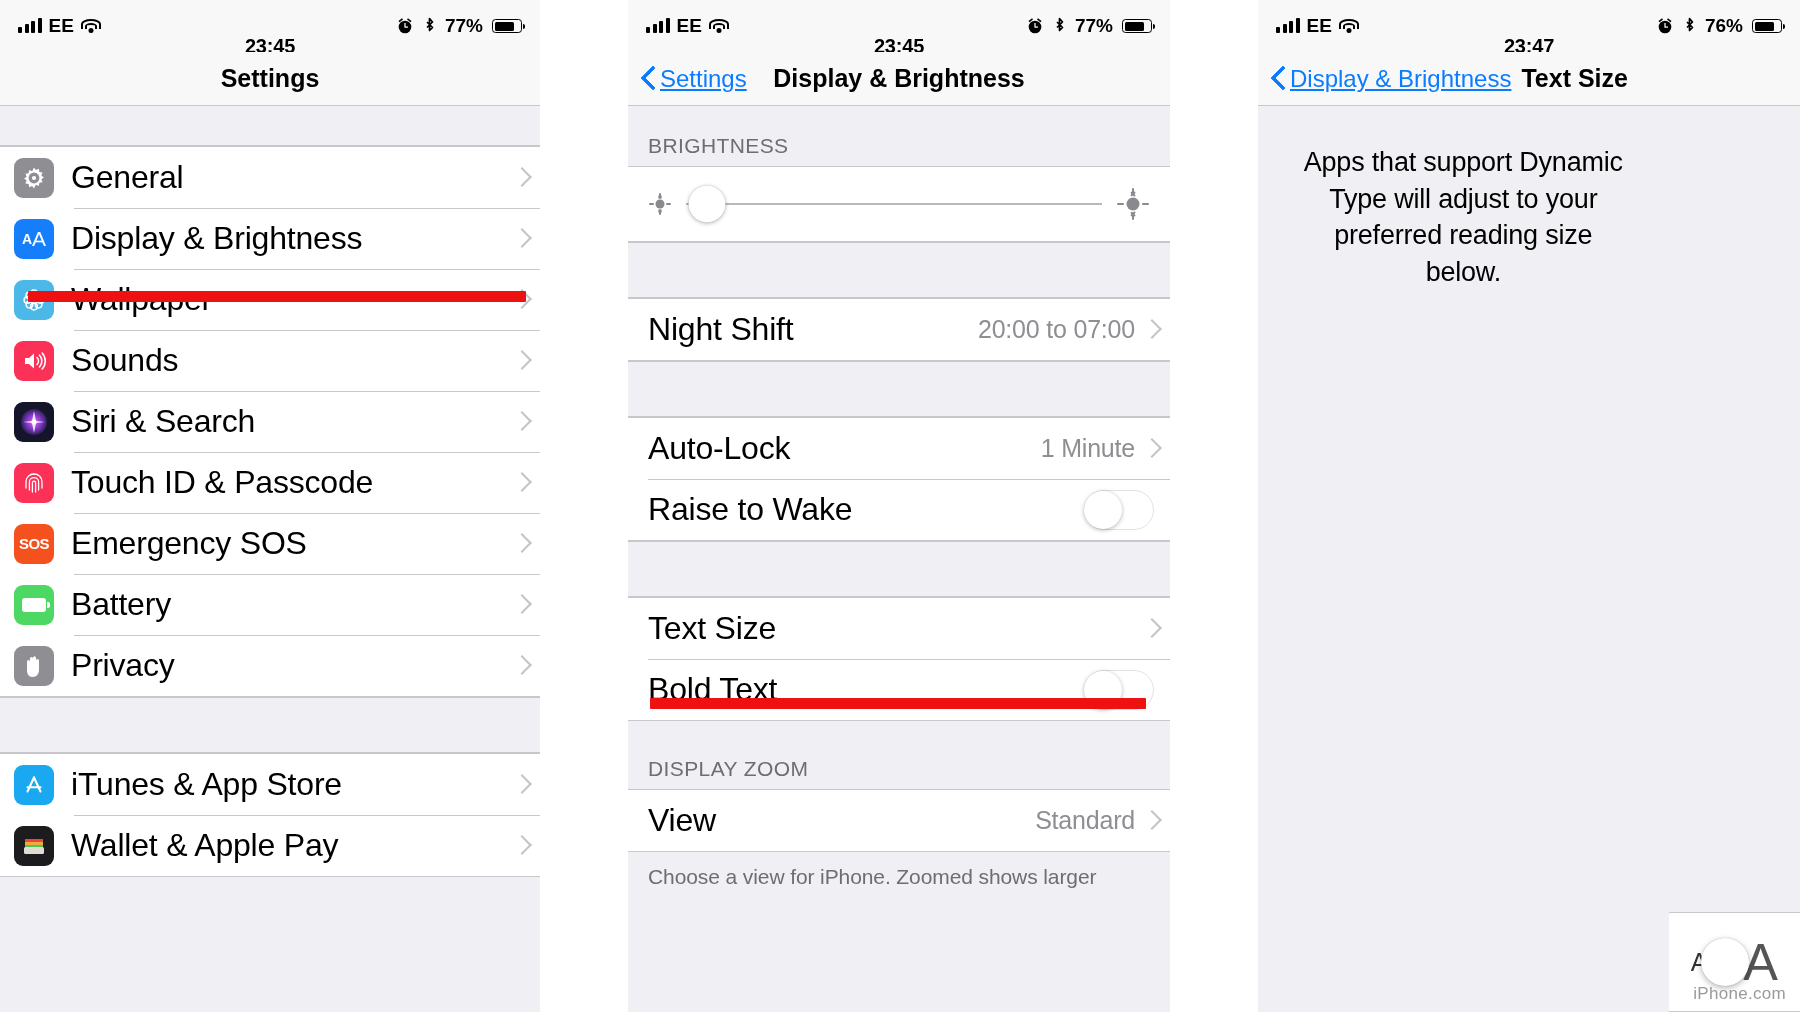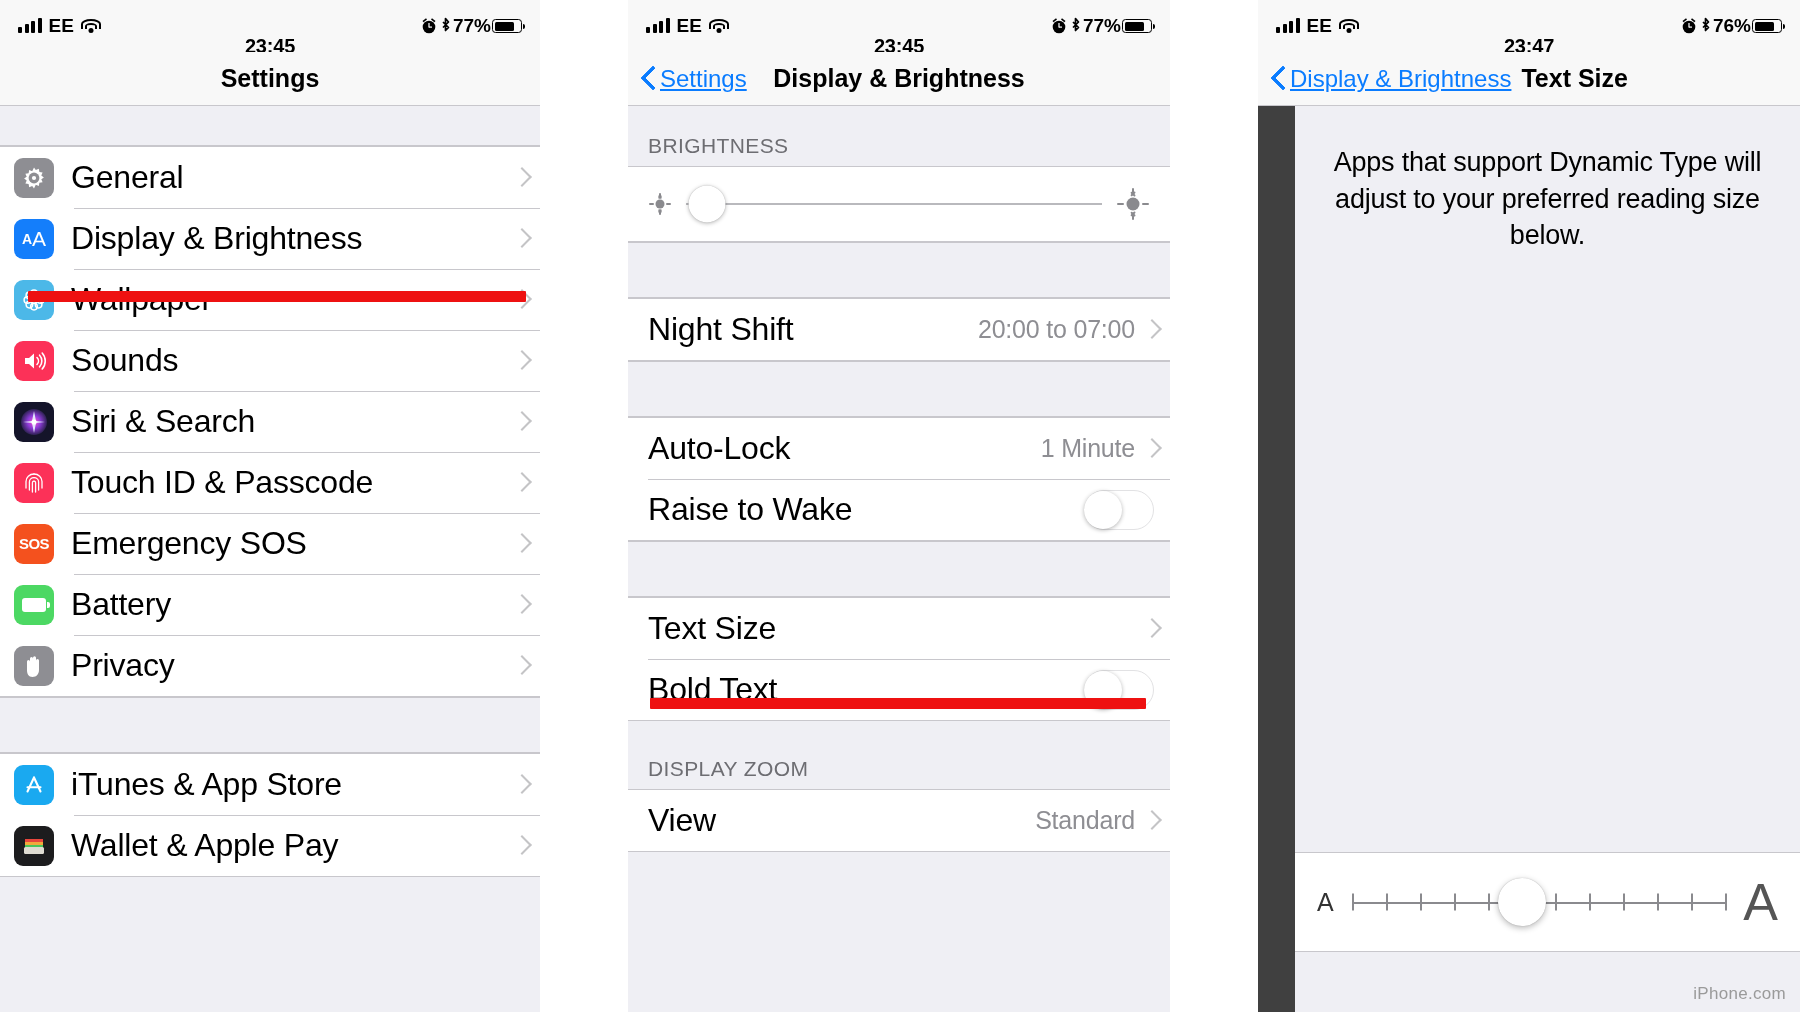--- a/index.html
+++ b/index.html
@@ -21,21 +21,21 @@
   .statusbar {
     height: 52px; display:flex; align-items:center;
     padding: 0 18px; background:#f8f8f8; position:relative;
     font-size: 19px; font-weight: 700; color:#000;
   }
   .sb-left { display:flex; align-items:center; gap:7px; }
   .sb-center {
     position:absolute; left:0; right:0; text-align:center;
     font-size:20px; font-weight:700; letter-spacing:-0.2px; pointer-events:none;margin-top:40px;
   }
-  .sb-right { margin-left:auto; display:flex; align-items:center; gap:1px; z-index:2; }
+  .sb-right { margin-left:auto; display:flex; align-items:center; gap:9px; z-index:2; }
   .carrier { font-size:19px; font-weight:600; letter-spacing:0.2px; }
   .bars { display:flex; align-items:flex-end; gap:2.5px; height:14px; }
   .bars i { display:block; width:4px; background:#000; border-radius:1px; }
   .bars i:nth-child(1){height:6px}
   .bars i:nth-child(2){height:9px}
   .bars i:nth-child(3){height:12px}
   .bars i:nth-child(4){height:15px}
   .wifi { width:20px; height:15px; position:relative; }
   .wifi span { position:absolute; left:50%; transform:translateX(-50%); border:2.2px solid #000; border-bottom:none; border-radius:50% 50% 0 0; }
   .wifi span.a { width:20px; height:10px; top:0; }
@@ -107,21 +107,21 @@
   .knob { width:37px; height:37px; border-radius:50%; background:#fff;
     box-shadow:0 1px 4px rgba(0,0,0,.28), 0 0 1px rgba(0,0,0,.25); position:absolute; top:50%; }
 
   
   .toggle { margin-left:auto; margin-right:16px; width:70px; height:40px; border-radius:20px;
     background:#fff; border:1.6px solid #e2e2e4; position:relative; flex:none; }
   .toggle .tk { position:absolute; width:38px; height:38px; border-radius:50%; background:#fff;
     top:50%; transform:translateY(-50%); left:-1px; box-shadow:0 1px 4px rgba(0,0,0,.3);}
 
   
-  .ts-body { height:calc(1012px - 106px); background:#efeff4; position:relative; display:flex; flex-direction:column;margin-left:37px; }
+  .ts-body { height:calc(1012px - 106px); background:#efeff4; position:relative; display:flex; flex-direction:row; }
   .ts-desc { padding:38px 36px 0 36px; text-align:center; font-size:27px; color:#000; line-height:1.36; letter-spacing:-0.2px;}
   .ts-sliderbox { margin-top:auto; background:#fff; border-top:1px solid #c8c7cc; border-bottom:1px solid #c8c7cc;
     height:100px; display:flex; align-items:center; padding:0 22px; position:relative;}
   .ts-A-small { font-size:25px; color:#333; flex:none; }
   .ts-A-big { font-size:52px; color:#555; flex:none; line-height:1;}
   .ts-track { flex:1; margin:0 18px; height:40px; position:relative; }
   .ts-line { position:absolute; left:0; right:0; top:50%; height:2px; background:#8a8a8e; }
   .ts-tick { position:absolute; width:2px; height:17px; background:#8a8a8e; top:50%; transform:translateY(-50%);}
   .ts-knob { position:absolute; width:48px; height:48px; border-radius:50%; background:#fff;
     top:50%; transform:translate(-50%,-50%); box-shadow:0 2px 6px rgba(0,0,0,.28), 0 0 1px rgba(0,0,0,.3);}
@@ -457,20 +457,23 @@
       </div>
 
       <div class="group" style="border-top:none">
         <div class="row noicon">
           <span class="row-label">View</span>
           <span class="row-value">Standard</span>
           <span class="chev"></span>
         </div>
       </div>
 
+      <div class="section-foot">
+        <span>Choose a view for iPhone. Zoomed shows larger</span>
+      </div>
     </div>
 
     <div class="redline" style="left:22px; top:698px; width:496px;"></div>
   </div>
 
   <div class="panel" id="panel-textsize">
 
     <div class="statusbar">
       <div class="sb-left">
         <span class="bars">

